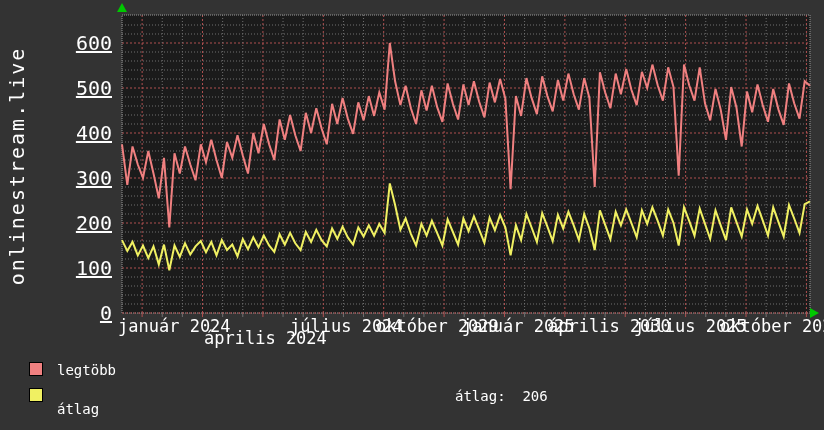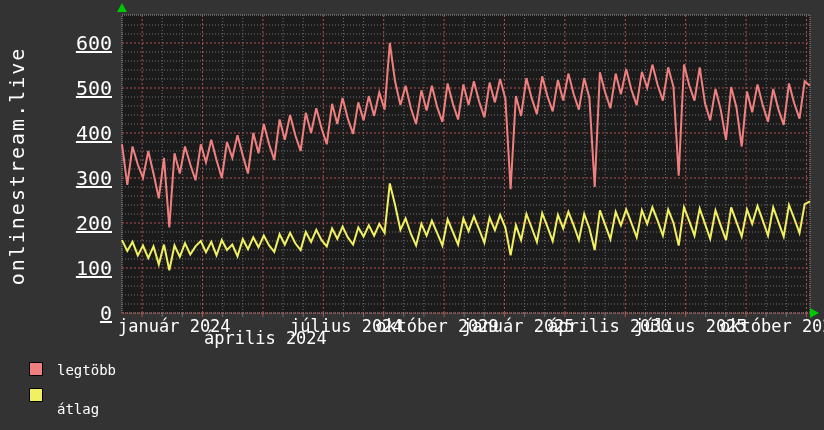--- a/index.html
+++ b/index.html
@@ -173,14 +173,15 @@
       <div class="xtick" style="left: 634px;">július 2025</div>
       <div class="xtick" style="left: 720px;">október 2025</div>
     </div>
 
   <div class="legend-swatch" id="swatch-0" style="left: 29px; top: 362px; background: rgb(240, 128, 128);"></div>
   <div class="legend-label" style="left:57px;top:361px;">legtöbb</div>
 
   <div class="legend-swatch" id="swatch-1" style="left: 29px; top: 388px; background: rgb(240, 240, 98);"></div>
   <div class="legend-label" style="left:57px;top:400px;">átlag</div>
 
+  <div class="legend-stat" style="left:455px;top:387px;">átlag:  206</div>
 
 </div>
 
 </body></html>

